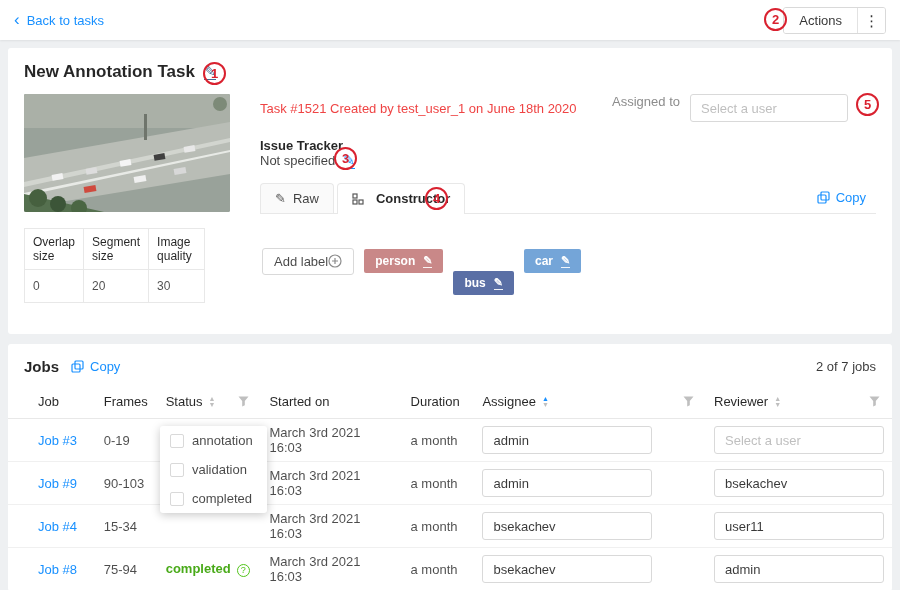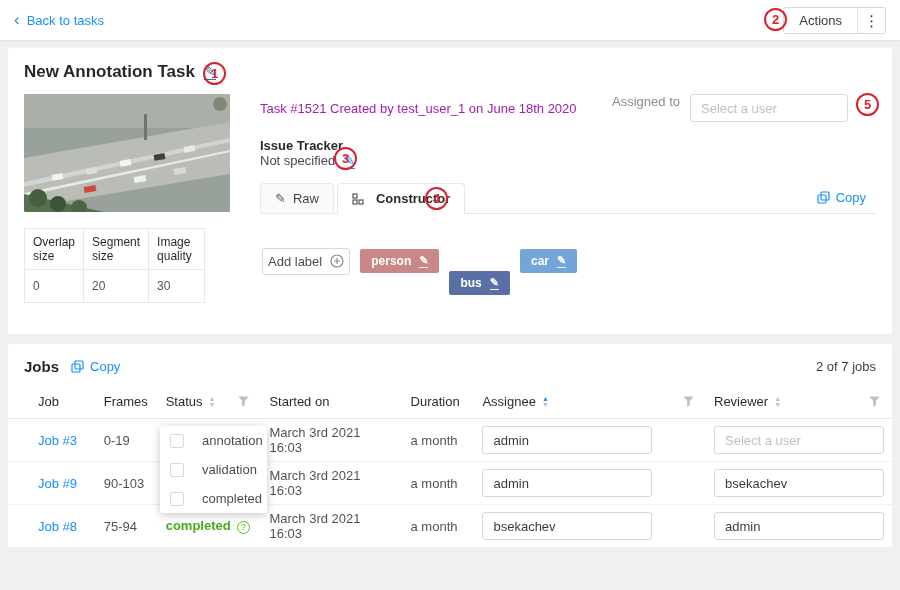--- a/index.html
+++ b/index.html
@@ -37,43 +37,43 @@
 
   .task-body { display: flex; gap: 30px; margin-top: 12px; }
   .left-col { width: 206px; flex: none; }
   .preview { width: 206px; height: 118px; border-radius: 2px; overflow: hidden; background: #8a958d; }
   .params { border-collapse: collapse; margin-top: 16px; font-size: 12px; }
   .params th { border: 1px solid #e8e8e8; font-weight: 400; color: rgba(0,0,0,.85); padding: 6px 8px; text-align: left; width: 56px; vertical-align: top; }
   .params td { border: 1px solid #e8e8e8; padding: 9px 8px; color: rgba(0,0,0,.7); }
 
   .right-col { flex: 1; display: flex; flex-direction: column; min-width: 0; }
   .meta-row { display: flex; justify-content: space-between; align-items: center; }
-  .meta { color: #a21caf; }
+  .meta { color: #ef4444; }
   .assigned { display: flex; align-items: flex-start; gap: 10px; margin-right: 28px; }
   .assigned .lbl { color: #8c8c8c; }
   input.ant { height: 28px; border: 1px solid #d9d9d9; border-radius: 3px; padding: 0 10px; font-size: 13px; font-family: inherit; color: rgba(0,0,0,.78); outline: none; background: #fff; }
   input.ant::placeholder { color: #bfbfbf; }
   .assigned input { width: 158px; }
 
   .issue { margin-top: 16px; }
   .issue-title { font-weight: 700; color: rgba(0,0,0,.85); }
   .issue-val { display: flex; align-items: flex-start; gap: 8px; }
 
   .tabs-row { display: flex; align-items: flex-end; margin-top: 14px; border-bottom: 1px solid #e8e8e8; padding-right: 10px; }
   .tab { display: flex; align-items: center; gap: 7px; padding: 7px 14px; color: rgba(0,0,0,.75);
          border: 1px solid #e8e8e8; border-bottom: none; border-radius: 4px 4px 0 0;
          background: #fafafa; margin-right: 3px; cursor: pointer; position: relative; }
   .tab.active { background: #fff; font-weight: 600; color: rgba(0,0,0,.85); gap: 12px; }
   .tab.active::after { content: ""; position: absolute; left: 0; right: 0; bottom: -1px; height: 2px; background: #fff; }
   .tab-ic { color: #595959; font-size: 13px; line-height: 1; display: inline-flex; }
   .copy-link { margin-left: auto; color: #1890ff; display: flex; align-items: center; gap: 6px; cursor: pointer; padding-bottom: 8px; }
 
   .labels-area { padding: 13px 2px; display: flex; gap: 10px; align-items: center; }
-  .add-label { display: flex; align-items: center; gap: 8px; border: 1px solid #d9d9d9; background: #fff;
-               border-radius: 3px; padding: 5px 5px; font-size: 13px; color: rgba(0,0,0,.72); cursor: pointer; font-family: inherit; }
+  .add-label { display: flex; align-items: center; border: 1px solid #d9d9d9; background: #fff;
+               border-radius: 3px; padding: 5px 11px; font-size: 13px; color: rgba(0,0,0,.72); cursor: pointer; font-family: inherit; }
   .chip { display: inline-flex; align-items: center; gap: 8px; color: #fff; font-size: 12px; font-weight: 700;
           padding: 5px 11px; border-radius: 2px; cursor: pointer; }
   .chip-edit { font-size: 11px; border-bottom: 1px solid rgba(255,255,255,.9); line-height: 1.1; color: rgba(255,255,255,.95); }
 
   
   .jobs-card { margin-top: 10px; padding-top: 12px; position: relative; }
   .jobs-header { display: flex; align-items: center; gap: 12px; padding: 2px 16px 10px; }
   .jobs-header h2 { margin: 0; font-size: 15px; font-weight: 700; color: rgba(0,0,0,.85); }
   .jobs-count { margin-left: auto; color: rgba(0,0,0,.78); }
 
@@ -89,21 +89,21 @@
   .sorter .on { color: #1890ff; }
   .filter-ic { margin-left: auto; display: inline-flex; cursor: pointer; padding: 2px 4px; }
   .cell-input { width: 170px; }
   .status-completed { color: #49aa19; font-weight: 600; }
   .q-ic { display: inline-flex; align-items: center; justify-content: center; width: 13px; height: 13px;
           border: 1px solid #52c41a; border-radius: 50%; color: #52c41a; font-size: 9px; margin-left: 6px; vertical-align: middle; }
 
   
   .filter-dropdown { position: absolute; left: 152px; top: 82px; width: 107px; background: #fff;
                      border-radius: 3px; box-shadow: 0 2px 10px rgba(0,0,0,.22); z-index: 20; }
-  .fd-item { display: flex; align-items: center; gap: 18px; padding: 7px 10px; color: rgba(0,0,0,.72); cursor: pointer; }
+  .fd-item { display: flex; align-items: center; gap: 8px; padding: 7px 10px; color: rgba(0,0,0,.72); cursor: pointer; }
   .cb { width: 14px; height: 14px; border: 1px solid #d9d9d9; border-radius: 2px; background: #fff; flex: none; }
   .fd-footer { display: flex; justify-content: space-between; align-items: center; border-top: 1px solid #e8e8e8; padding: 7px 8px; }
   .fd-reset { color: rgba(0,0,0,.25); cursor: default; }
   .fd-ok { background: #1890ff; border: none; color: #fff; font-size: 12px; border-radius: 3px; padding: 3px 10px; cursor: pointer; font-family: inherit; }
 
   
   .callout { position: absolute; width: 23px; height: 23px; border: 2px solid #d9212f; border-radius: 50%;
              color: #d9212f; display: flex; align-items: center; justify-content: center;
              font-size: 13px; font-weight: 700; z-index: 30; pointer-events: none; }
   .c1 { left: 203px; top: 62px; }
@@ -343,20 +343,29 @@
         <tr>
           <td><a class="job-link">Job #9</a></td>
           <td>90-103</td>
           <td></td>
           <td>March 3rd 2021 16:03</td>
           <td>a month</td>
           <td><input class="ant cell-input" value="admin" style=""></td>
           <td><input class="ant cell-input" value="bsekachev" style=""></td>
         </tr>
         <tr>
+          <td><a class="job-link">Job #4</a></td>
+          <td>15-34</td>
+          <td></td>
+          <td>March 3rd 2021 16:03</td>
+          <td>a month</td>
+          <td><input class="ant cell-input" value="bsekachev" style=""></td>
+          <td><input class="ant cell-input" value="user11" style=""></td>
+        </tr>
+        <tr>
           <td><a class="job-link">Job #8</a></td>
           <td>75-94</td>
           <td>
             <span class="status-completed">completed</span><span class="q-ic">?</span>
           </td>
           <td>March 3rd 2021 16:03</td>
           <td>a month</td>
           <td><input class="ant cell-input" value="bsekachev" style=""></td>
           <td><input class="ant cell-input" value="admin" style=""></td>
         </tr>

